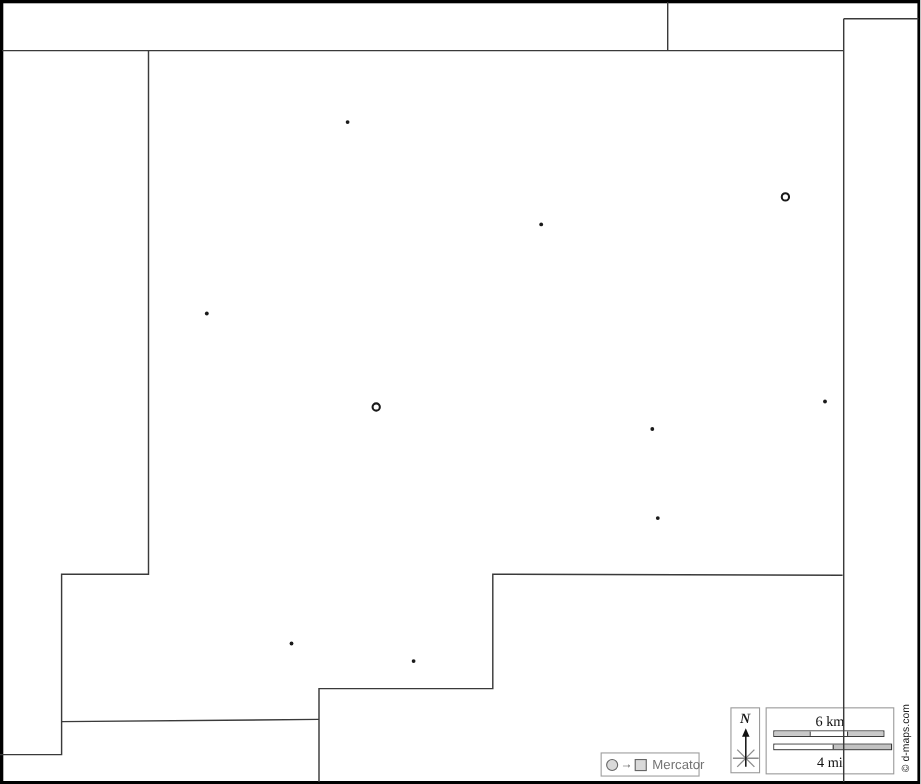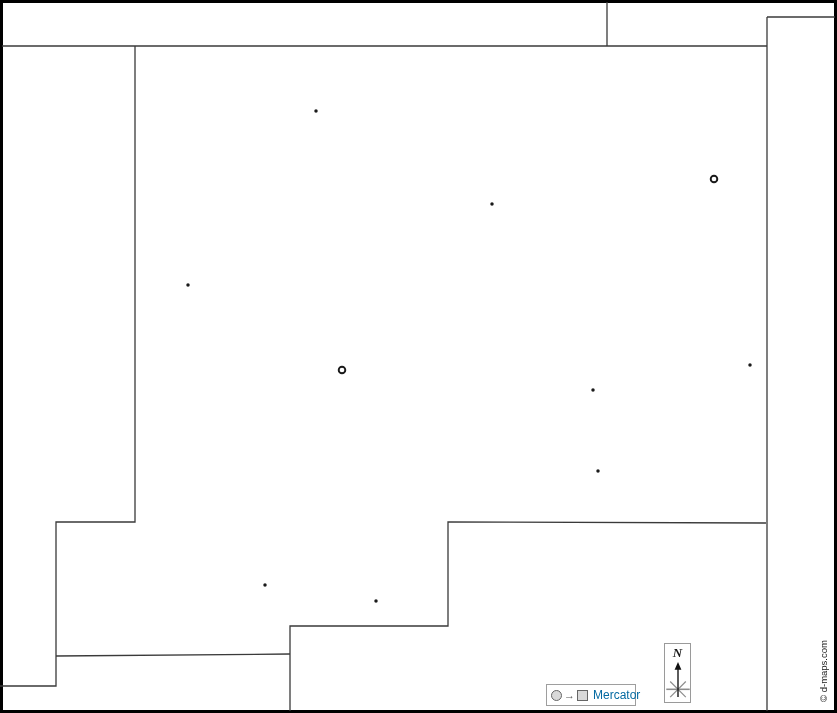--- a/index.html
+++ b/index.html
@@ -58,21 +58,21 @@
     background:#d9d9d9;border:1px solid #666;flex:none;
   }
   .proj-arrow{
     font-size:11px;line-height:10px;color:#555;margin:0 2px;flex:none;
   }
   .proj-square{
     width:9px;height:9px;
     background:#d9d9d9;border:1px solid #666;flex:none;
   }
   .proj-label{
-    font-size:12px;color:#0369a1;margin-left:5px;white-space:nowrap;
+    font-size:12px;color:#737373;margin-left:5px;white-space:nowrap;
   }
   
   .copyright{
     position:absolute;left:793px;top:665px;width:62px;height:12px;
     transform:rotate(-90deg);
     font-size:9.5px;line-height:12px;color:#1a1a1a;
     text-align:center;white-space:nowrap;z-index:1;
   }
 </style>
 </head>
@@ -105,20 +105,33 @@
     <div class="north-label">N</div>
     <svg class="compass" width="26" height="42" viewBox="0 0 26 42">
       <line x1="1" y1="29" x2="25" y2="29" stroke="#8c8c8c" stroke-width="1.6"></line>
       <line x1="5" y1="21" x2="21" y2="37" stroke="#8c8c8c" stroke-width="1.2"></line>
       <line x1="21" y1="21" x2="5" y2="37" stroke="#8c8c8c" stroke-width="1.2"></line>
       <line x1="13" y1="8" x2="13" y2="37" stroke="#111111" stroke-width="1.4"></line>
       <path d="M13 1 L9.5 9 L16.5 9 Z" fill="#111111"></path>
     </svg>
   </div>
 
+  <div class="scale-box">
+    <div class="scale-label km">6 km</div>
+    <div class="bar km-bar" id="km-bar">
+        <div class="seg" style="background: rgb(201, 201, 201);"></div>
+        <div class="seg" style="background: rgb(255, 255, 255);"></div>
+        <div class="seg" style="background: rgb(201, 201, 201);"></div>
+      </div>
+    <div class="bar mi-bar" id="mi-bar">
+        <div class="seg" style="background: rgb(255, 255, 255);"></div>
+        <div class="seg" style="background: rgb(194, 194, 194);"></div>
+      </div>
+    <div class="scale-label mi">4 mi</div>
+  </div>
 
   <div class="mercator-box">
     <span class="proj-circle"></span>
     <span class="proj-arrow">→</span>
     <span class="proj-square"></span>
     <span class="proj-label">Mercator</span>
   </div>
 
   <div class="copyright">© d-maps.com</div>
 

